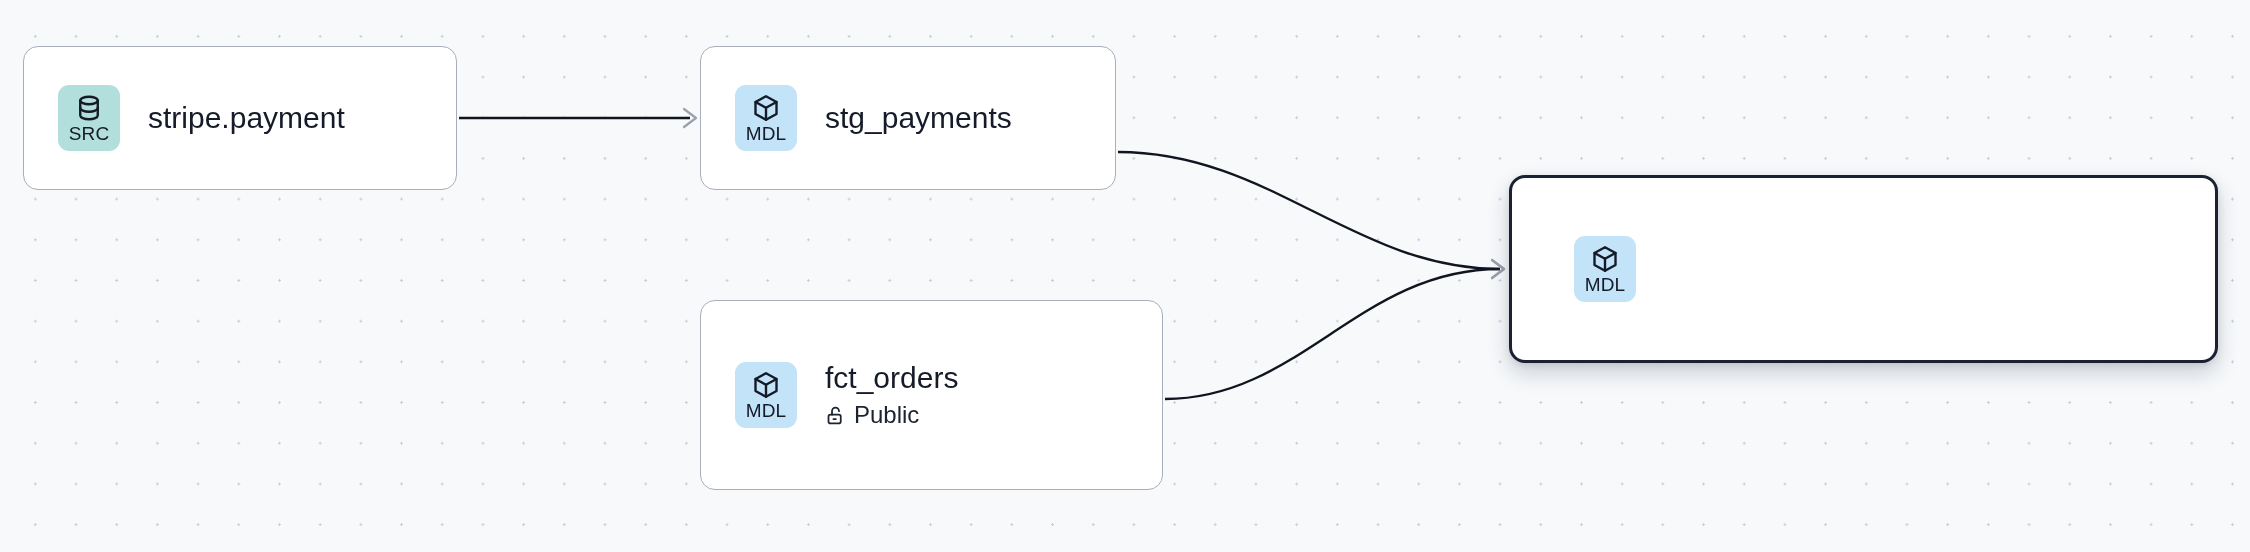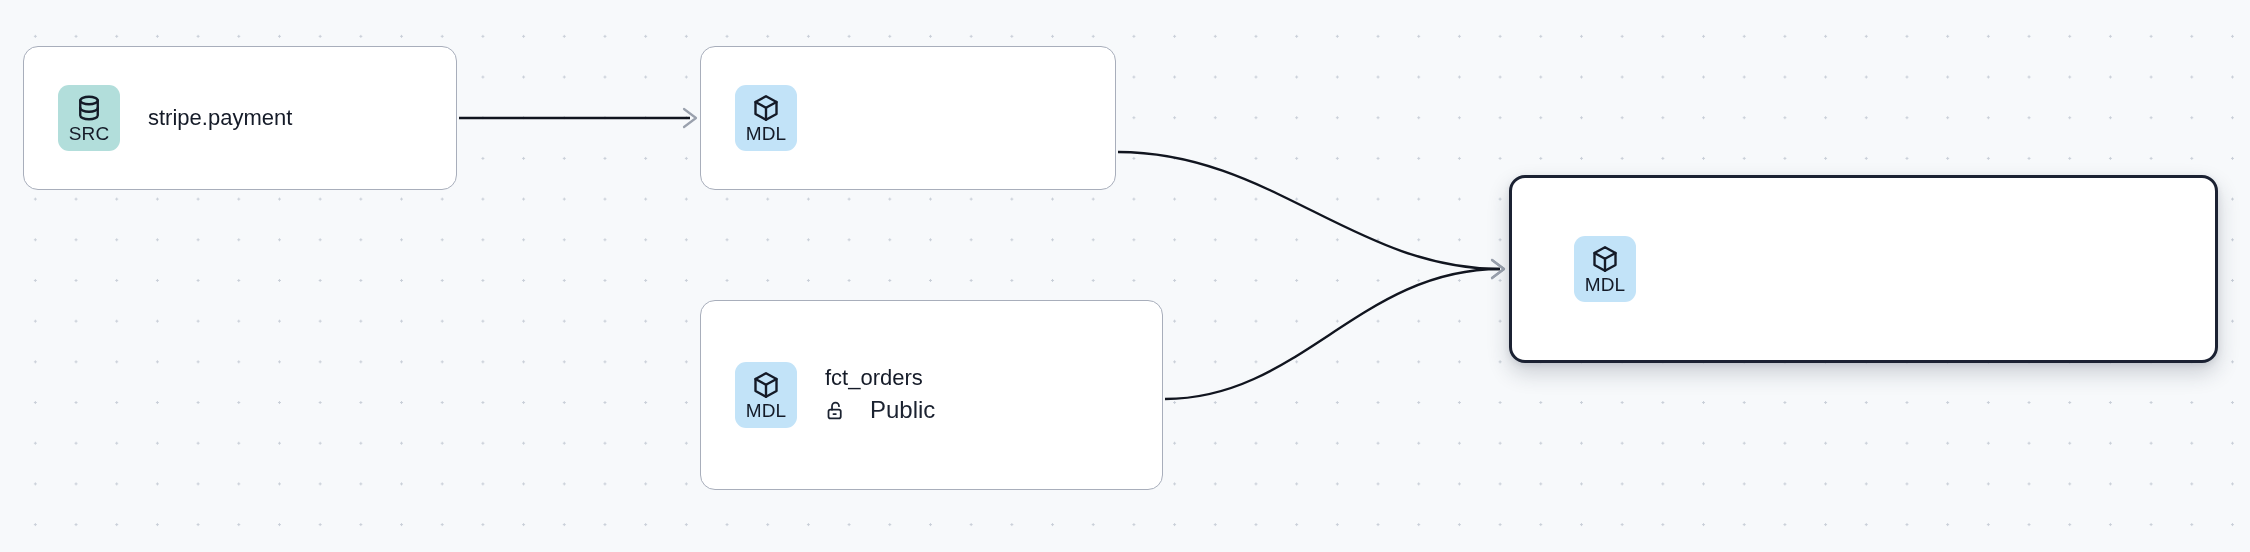--- a/index.html
+++ b/index.html
@@ -82,30 +82,30 @@
     font-family: Liberation Sans, sans-serif;
     letter-spacing: 0.2px;
   }
 
   .node-body {
     display: flex;
     flex-direction: column;
     justify-content: center;
   }
   .node-title {
-    font-size: 22px;
+    font-size: 30px;
     line-height: 1.18;
     color: #151b28;
     white-space: nowrap;
     font-family: "Liberation Sans", sans-serif;
   }
   .node-sub {
     display: flex;
     align-items: center;
-    gap: 24px;
+    gap: 8px;
     font-size: 24px;
     line-height: 1.2;
     color: #1b2230;
     margin-top: 5px;
     white-space: nowrap;
     font-family: "Liberation Sans", sans-serif;
   }
   .lock-icon { display: block; flex: none; }
 </style>
 </head>
@@ -142,20 +142,23 @@
       </div>
       <div class="node" style="left: 700px; top: 46px; width: 416px; height: 144px; padding-left: 34px; gap: 28px;">
         <div class="badge mdl" style="background: rgb(194, 227, 248);">
           <svg width="30" height="30" viewBox="0 0 24 24" fill="none" stroke="#141a27" stroke-width="1.9" stroke-linecap="round" stroke-linejoin="round">
     <path d="M12 2.6 20.4 7.2v9.6L12 21.4 3.6 16.8V7.2z"></path>
     <path d="M3.6 7.2 12 11.8l8.4-4.6"></path>
     <path d="M12 11.8v9.6"></path>
   </svg>
           <div class="badge-text">MDL</div>
         </div>
+        <div class="node-body">
+          <div class="node-title">stg_payments</div>
+        </div>
       </div>
       <div class="node" style="left: 700px; top: 300px; width: 463px; height: 190px; padding-left: 34px; gap: 28px;">
         <div class="badge mdl" style="background: rgb(194, 227, 248);">
           <svg width="30" height="30" viewBox="0 0 24 24" fill="none" stroke="#141a27" stroke-width="1.9" stroke-linecap="round" stroke-linejoin="round">
     <path d="M12 2.6 20.4 7.2v9.6L12 21.4 3.6 16.8V7.2z"></path>
     <path d="M3.6 7.2 12 11.8l8.4-4.6"></path>
     <path d="M12 11.8v9.6"></path>
   </svg>
           <div class="badge-text">MDL</div>
         </div>

